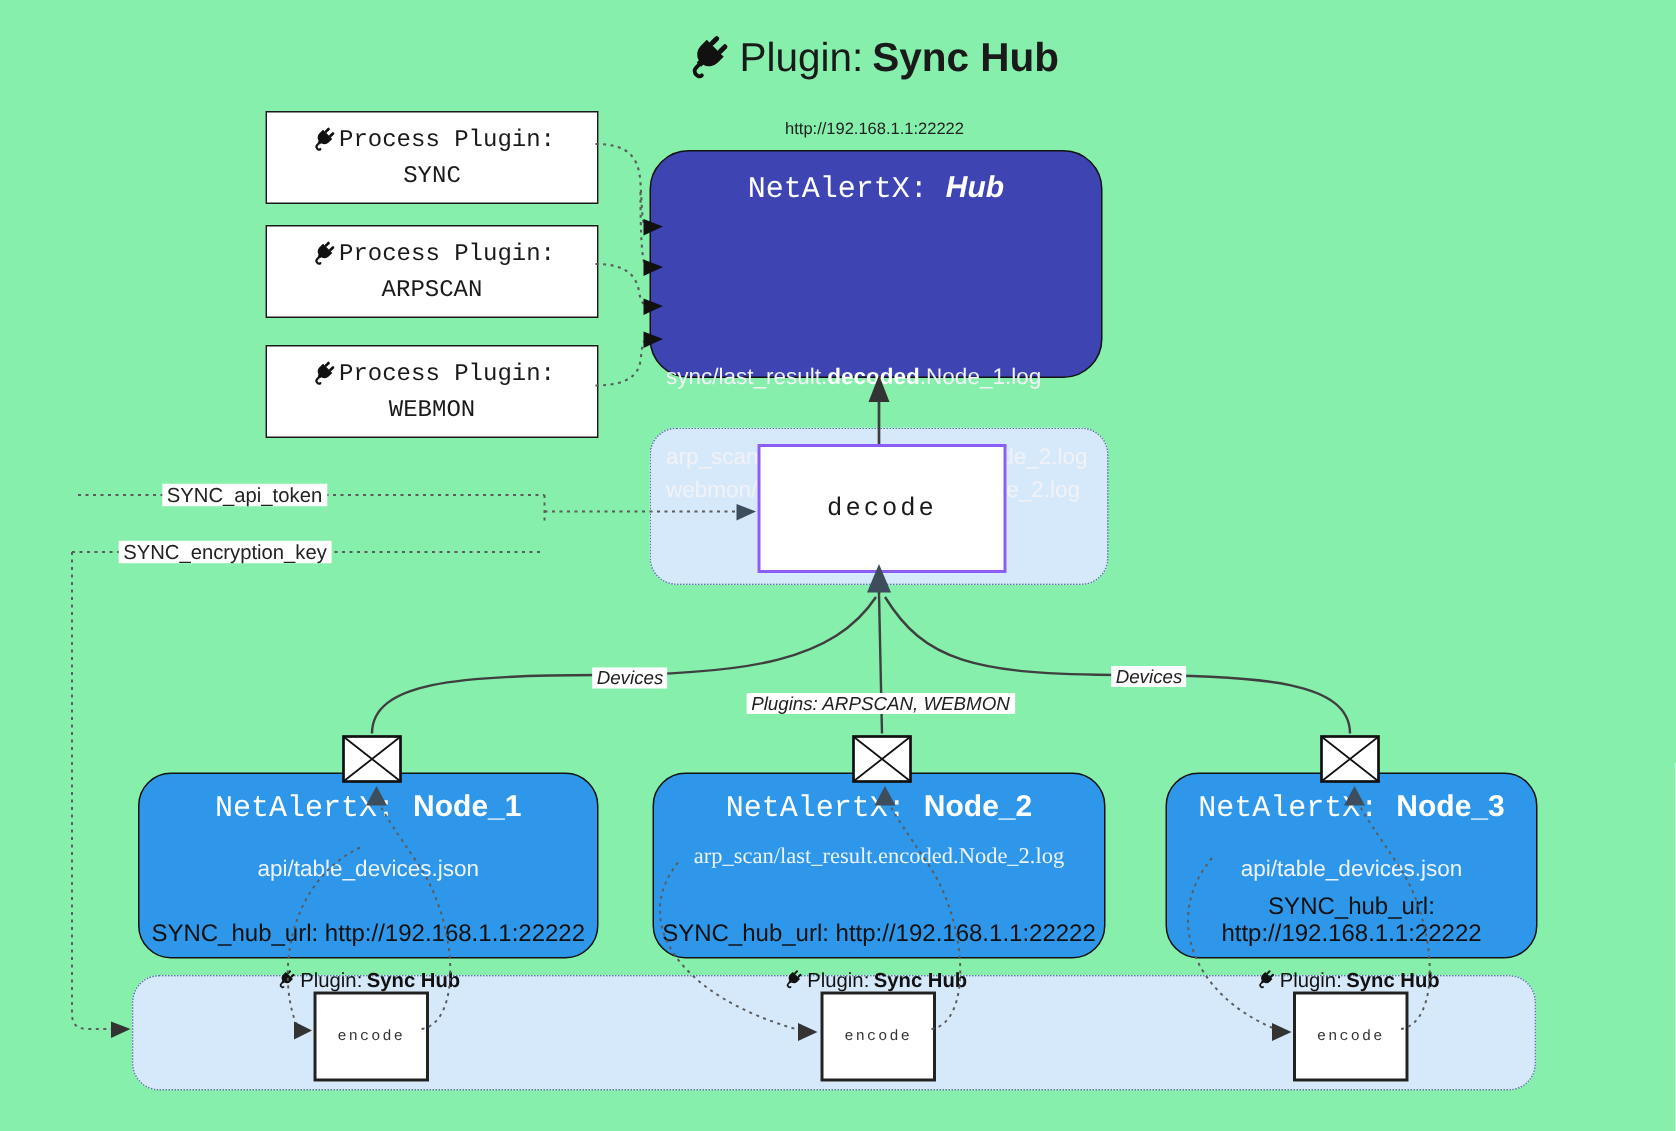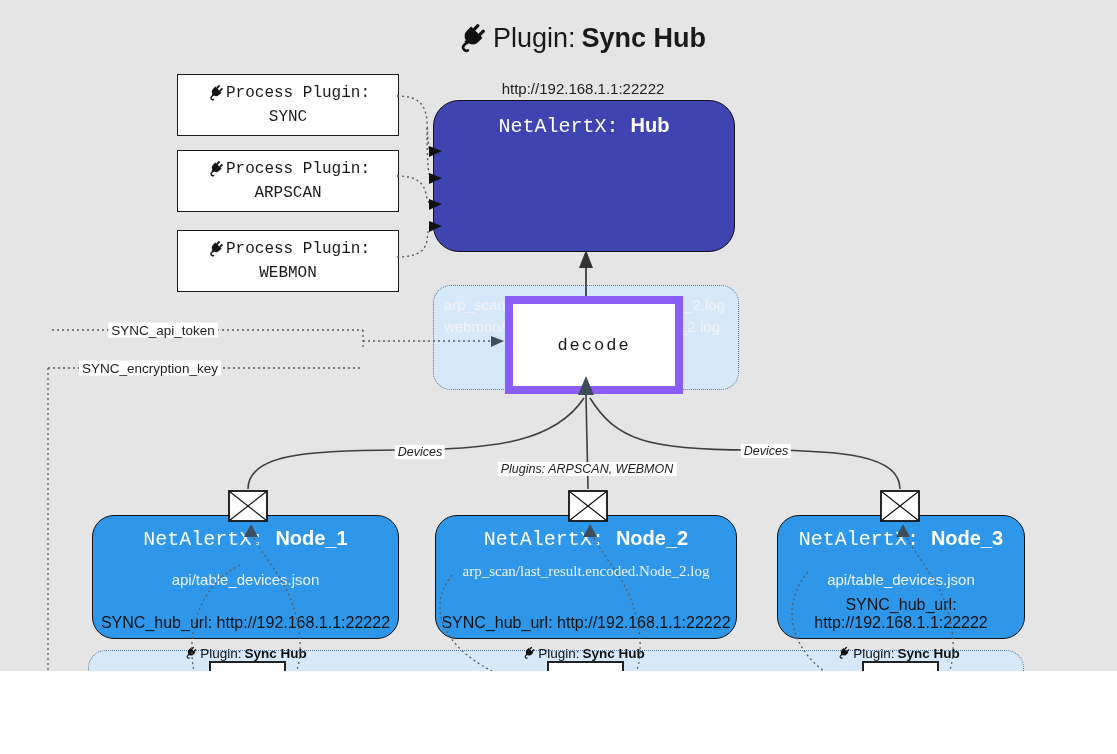--- a/index.html
+++ b/index.html
@@ -1,45 +1,45 @@
 <!DOCTYPE html>
 <html style="--hub-fill: #3E45B2; --node-fill: #2E97EA; --panel-fill: #D6E9FA;"><head>
 <meta charset="utf-8">
 <style>
   html,body{margin:0;padding:0;background:#fff;}
-  .stage{position:relative;width:1117px;height:671px;background:#e5e5e5;overflow:hidden;
+  .stage{position:relative;width:1117px;height:754px;background:#86efac;overflow:hidden;
          font-family:"Liberation Sans",sans-serif;color:#1a1a1a;}
   .mono{font-family:"Liberation Mono","DejaVu Sans Mono",monospace;}
   .abs{position:absolute;}
   svg.overlay{position:absolute;left:0;top:0;width:1117px;height:754px;pointer-events:none;z-index:10;}
 
   
   .title{left:360px;top:16px;width:440px;height:44px;display:flex;align-items:center;justify-content:center;
          font-size:27px;gap:6px;z-index:3;}
   .title b{font-weight:bold;}
 
   
   .pbox{left:177px;width:220px;height:60px;background:#fff;border:1.6px solid #1a1a1a;z-index:3;
         display:flex;flex-direction:column;align-items:center;justify-content:center;
         font-size:16px;line-height:24px;}
   .pbox .l1{display:flex;align-items:center;gap:2px;}
 
   
-  .hub-url{left:433px;top:80px;width:300px;text-align:center;font-size:15px;color:#222;z-index:3;}
+  .hub-url{left:433px;top:80px;width:300px;text-align:center;font-size:11px;color:#222;z-index:3;}
   .hub{left:433px;top:100px;width:300px;height:150px;background:var(--hub-fill,#3E45B2);
        border:1.6px solid #111;border-radius:26px;z-index:3;color:#fff;}
   .hub-title{position:absolute;top:13px;left:0;right:0;text-align:center;font-size:20px;}
-  .hub-title b{font-family:"Liberation Sans",sans-serif;font-weight:bold;}
+  .hub-title b{font-family:"Liberation Sans",sans-serif;font-weight:bold;font-style:italic;}
   .hub-log{position:absolute;left:10px;right:4px;font-size:15px;white-space:nowrap;color:#f2f2f6;}
   .hub-log b{color:#fff;}
 
   
   .dec-wrap{left:433px;top:285px;width:304px;height:103px;background:var(--panel-fill,#D6E9FA);
             border:1.6px dotted #54789c;border-radius:18px;z-index:2;}
-  .decode-box{left:505px;top:296px;width:162px;height:82px;background:#fff;border:8px solid #8b5cf6;
+  .decode-box{left:505px;top:296px;width:162px;height:82px;background:#fff;border:2px solid #8b5cf6;
               display:flex;align-items:center;justify-content:center;font-size:17px;letter-spacing:2px;z-index:3;}
 
   
   .lbl{background:#fff;padding:0 3px;white-space:nowrap;z-index:11;transform:translate(-50%,-50%);}
   .lbl.small{font-size:12.5px;color:#222;font-style:italic;}
   .lbl.cfg{font-size:13.5px;color:#222;}
 
   
   .node{background:var(--node-fill,#2E97EA);border:1.6px solid #111;border-radius:22px;z-index:3;color:#fff;
         top:515px;height:122px;}
@@ -164,20 +164,21 @@
           </g>
         </svg>
     <span>Process Plugin:</span>
       </span>
     <span>WEBMON</span>
   </div>
 
   <div class="abs hub-url">http://192.168.1.1:22222</div>
   <div class="abs hub">
     <div class="hub-title mono"><span>NetAlertX: </span><b>Hub</b></div>
+    <div class="hub-log" style="top:142px;"><span>sync/last_result.</span><b>decoded</b><span>.Node_1.log</span></div>
     <div class="hub-log" style="top:195px;"><span>arp_scan/last_result.</span><b>decoded</b><span>.Node_2.log</span></div>
     <div class="hub-log" style="top:217px;"><span>webmon/last_result.</span><b>decoded</b><span>.Node_2.log</span></div>
   </div>
 
   <div class="abs dec-wrap"></div>
   <div class="abs decode-box mono">decode</div>
 
   <div class="abs lbl cfg" style="left:163px;top:330px;">SYNC_api_token</div>
   <div class="abs lbl cfg" style="left:150px;top:368px;">SYNC_encryption_key</div>
 

